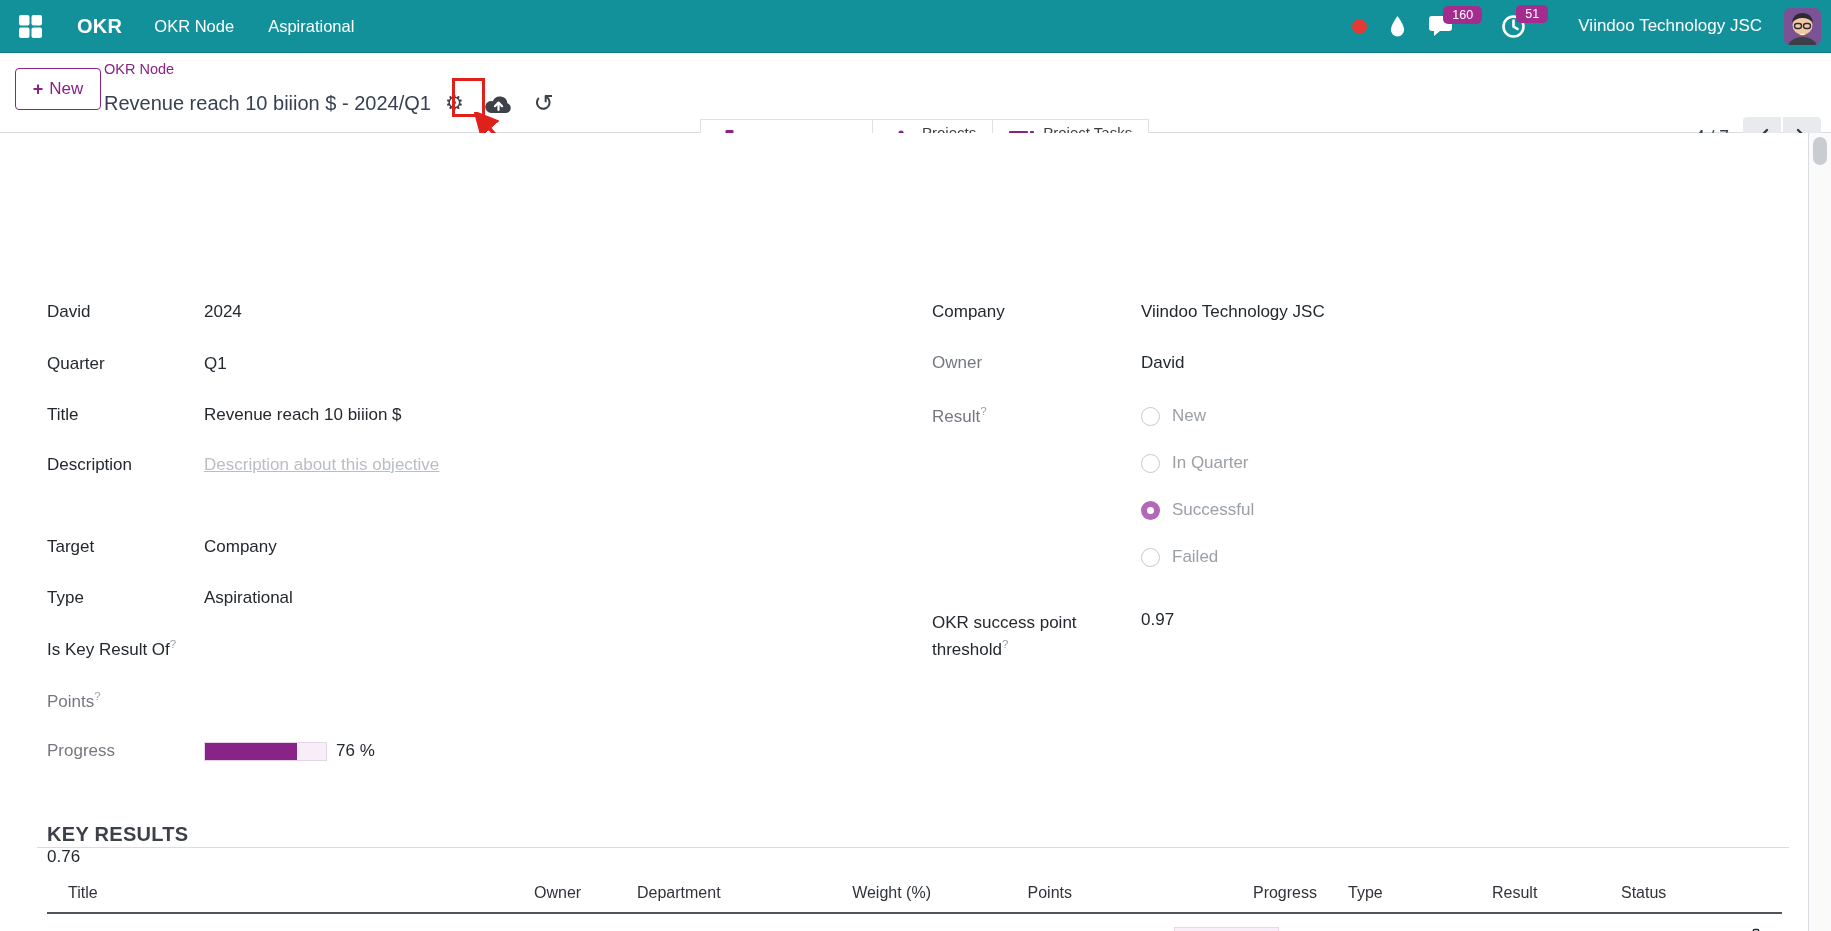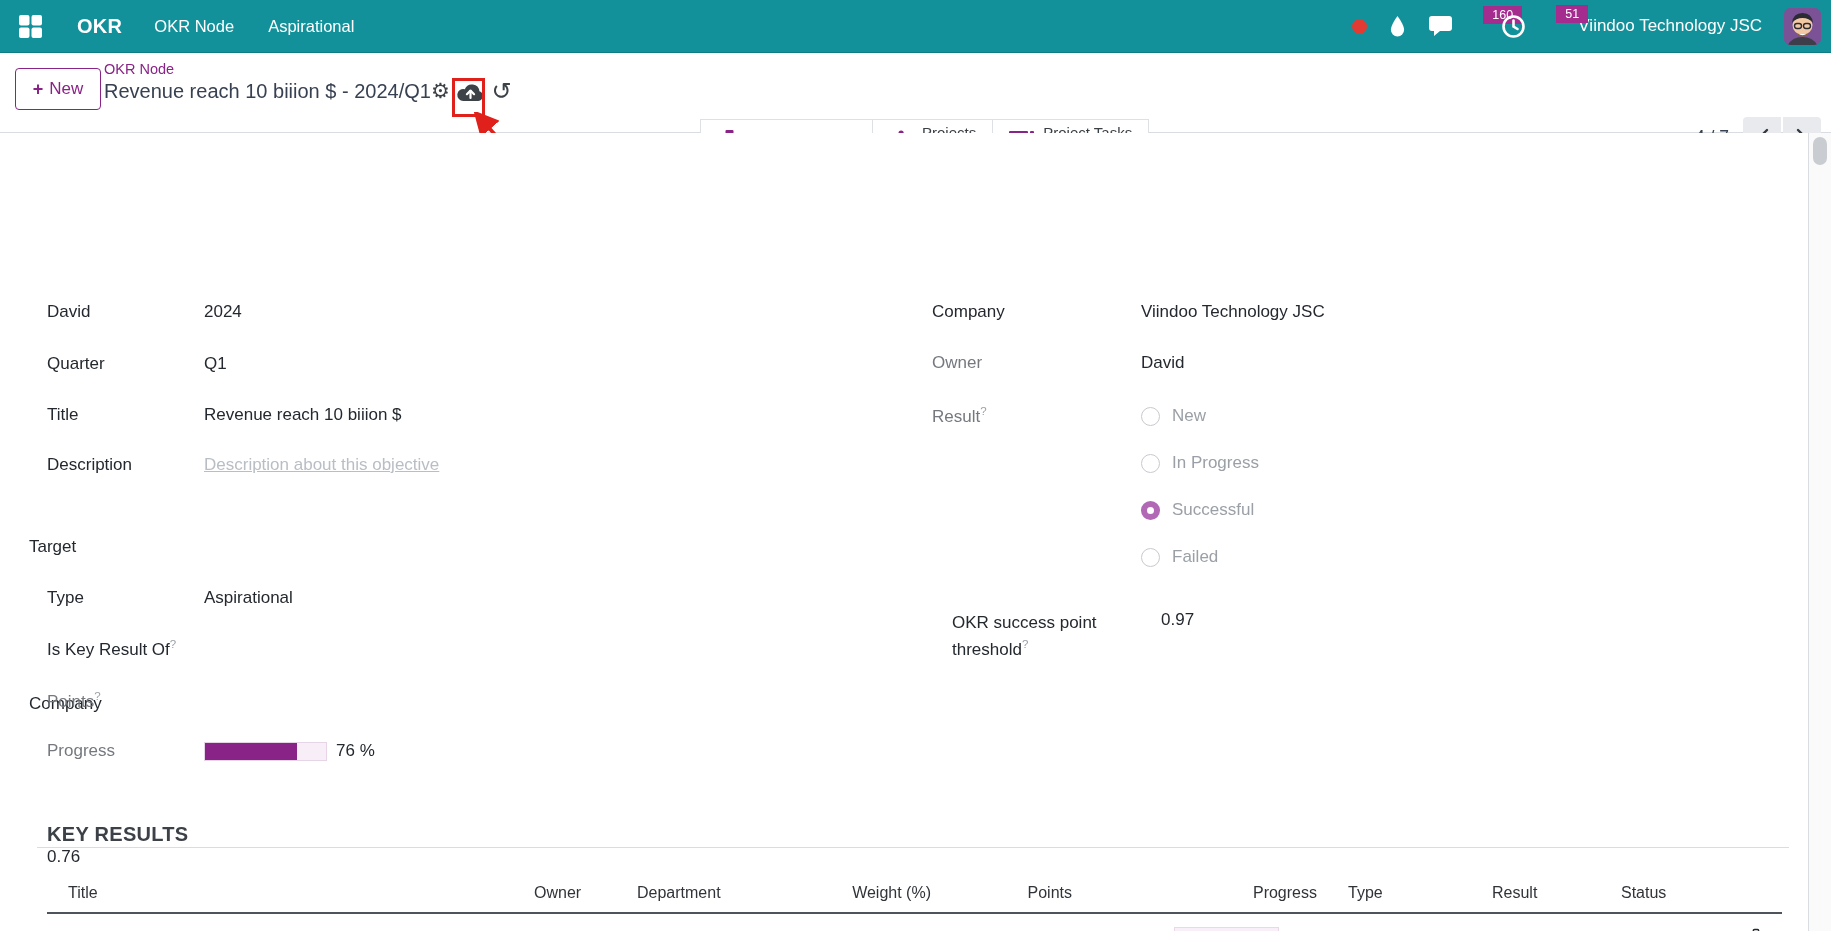--- a/index.html
+++ b/index.html
@@ -11,35 +11,35 @@
   .navbar{position:absolute;left:0;top:0;width:100%;height:53px;background:#12919B;
     display:flex;align-items:center;padding:0 10px 0 14px;border-bottom:1px solid #0d7c85;}
   .nav-left{display:flex;align-items:center;gap:30px;}
   .apps-btn{display:flex;align-items:center;cursor:pointer;padding:4px;}
   .brand{color:#fff;font-size:20px;font-weight:700;letter-spacing:.3px;}
   .nav-menu{color:#fff;font-size:16.5px;padding:6px 2px;cursor:pointer;}
   .nav-right{margin-left:auto;display:flex;align-items:center;gap:22px;}
   .dot-red{width:15px;height:15px;border-radius:50%;background:#E23B33;}
   .icon-wrap{position:relative;display:flex;align-items:center;}
   .badge{position:absolute;top:-9px;left:15px;background:#A52C8F;color:#fff;font-size:12.5px;
-    border-radius:0;padding:3px 9px;line-height:1;white-space:nowrap;margin-left:40px;}
+    border-radius:5px;padding:3px 9px;line-height:1;white-space:nowrap;}
   .icon-wrap.has-badge{margin-right:24px;}
   .company-name{color:#fff;font-size:17px;margin-left:6px;}
   .avatar{width:37px;height:37px;border-radius:7px;overflow:hidden;background:#7B5296;flex:0 0 auto;}
 
   
   .control-panel{position:absolute;left:0;top:53px;width:100%;height:80px;background:#fff;
     border-bottom:1px solid #d9dce0;}
   .new-btn{position:absolute;left:15px;top:15px;width:86px;height:42px;background:#fff;
     border:1px solid #8A2387;border-radius:4px;color:#8A2387;font-size:17px;
     display:flex;align-items:center;justify-content:center;gap:6px;cursor:pointer;}
   .new-plus{font-weight:700;font-size:18px;}
   .bc-block{position:absolute;left:104px;top:8px;}
   .bc-link{color:#8A2387;font-size:14.5px;cursor:pointer;}
-  .title-row{display:flex;align-items:center;gap:0;margin-top:2px;}
+  .title-row{display:flex;align-items:center;gap:14px;margin-top:14px;}
   .record-title{font-size:20px;color:#374151;}
   .tool-icon{font-size:21px;color:#3c4247;cursor:pointer;line-height:1;
     font-family:"DejaVu Sans",sans-serif;}
   .cloud-btn{margin-left:6px;cursor:pointer;display:flex;align-items:center;}
   .undo-btn{margin-left:8px;font-size:24px;}
 
   .save-highlight{position:absolute;left:452px;top:78px;width:33px;height:39px;
     border:3px solid #E0201B;pointer-events:none;}
   .anno-arrow{position:absolute;left:468px;top:112px;pointer-events:none;}
 
@@ -77,21 +77,21 @@
 
   .pbar{width:123px;height:19px;background:#f8eef8;border:1px solid #e7d4e7;
     overflow:hidden;margin-top:1px;}
   .pbar-fill{height:100%;background:#8A2387;}
   .pbar-text{margin-left:9px;color:#24292f;}
 
   .radio-row{position:absolute;display:flex;align-items:center;gap:12px;cursor:pointer;}
   .radio{width:19px;height:19px;border-radius:50%;border:1px solid #c6cacf;background:#fff;flex:0 0 19px;}
   .radio.checked{border:6px solid #B168B5;}
   .radio-label{font-size:17px;color:#9aa0a6;}
-  .threshold-label{width:180px;line-height:1.55;margin-left:20px;}
+  .threshold-label{width:180px;line-height:1.55;}
 
   
   .section-title{position:absolute;left:47px;top:690px;font-size:20px;font-weight:700;
     color:#3c4148;letter-spacing:.3px;}
   .section-hr{position:absolute;left:37px;top:714px;width:1752px;height:1px;background:#d9dce0;}
 
   table.kr{position:absolute;left:47px;top:741px;width:1735px;border-collapse:collapse;
     table-layout:fixed;font-size:16px;}
   table.kr th{height:39px;font-weight:500;color:#303439;text-align:left;vertical-align:middle;
     border-bottom:2px solid #4f545a;padding:0;}
@@ -257,21 +257,21 @@
       <span class="fvalue">Q1</span>
     </div>
     <div class="frow" style="left:47px;top:272px;">
       <span class="flabel">Title</span>
       <span class="fvalue">Revenue reach 10 biiion $</span>
     </div>
     <div class="frow" style="left:47px;top:322px;">
       <span class="flabel">Description</span>
       <span class="fvalue placeholder">Description about this objective</span>
     </div>
-    <div class="frow" style="left:29px;top:404px;flex-direction:column;">
+    <div class="frow" style="left:47px;top:404px;">
       <span class="flabel">Target</span>
       <span class="fvalue">Company</span>
     </div>
     <div class="frow" style="left:47px;top:455px;">
       <span class="flabel">Type</span>
       <span class="fvalue">Aspirational</span>
     </div>
     <div class="frow" style="left:47px;top:505px;">
       <span class="flabel"><span>Is Key Result Of</span><sup class="help">?</sup></span>
       <span class="fvalue"></span>
@@ -298,21 +298,21 @@
     </div>
     <div class="frow frow-r" style="left:932px;top:272px;">
       <span class="flabel muted"><span>Result</span><sup class="help">?</sup></span>
     </div>
     <div class="radio-row" style="left:1141px;top:273px;">
       <span class="radio"></span>
       <span class="radio-label">New</span>
     </div>
     <div class="radio-row" style="left:1141px;top:320px;">
       <span class="radio"></span>
-      <span class="radio-label">In Progress</span>
+      <span class="radio-label">In Quarter</span>
     </div>
     <div class="radio-row" style="left:1141px;top:367px;">
       <span class="radio checked"></span>
       <span class="radio-label">Successful</span>
     </div>
     <div class="radio-row" style="left:1141px;top:414px;">
       <span class="radio"></span>
       <span class="radio-label">Failed</span>
     </div>
     <div class="frow frow-r" style="left:932px;top:477px;">

